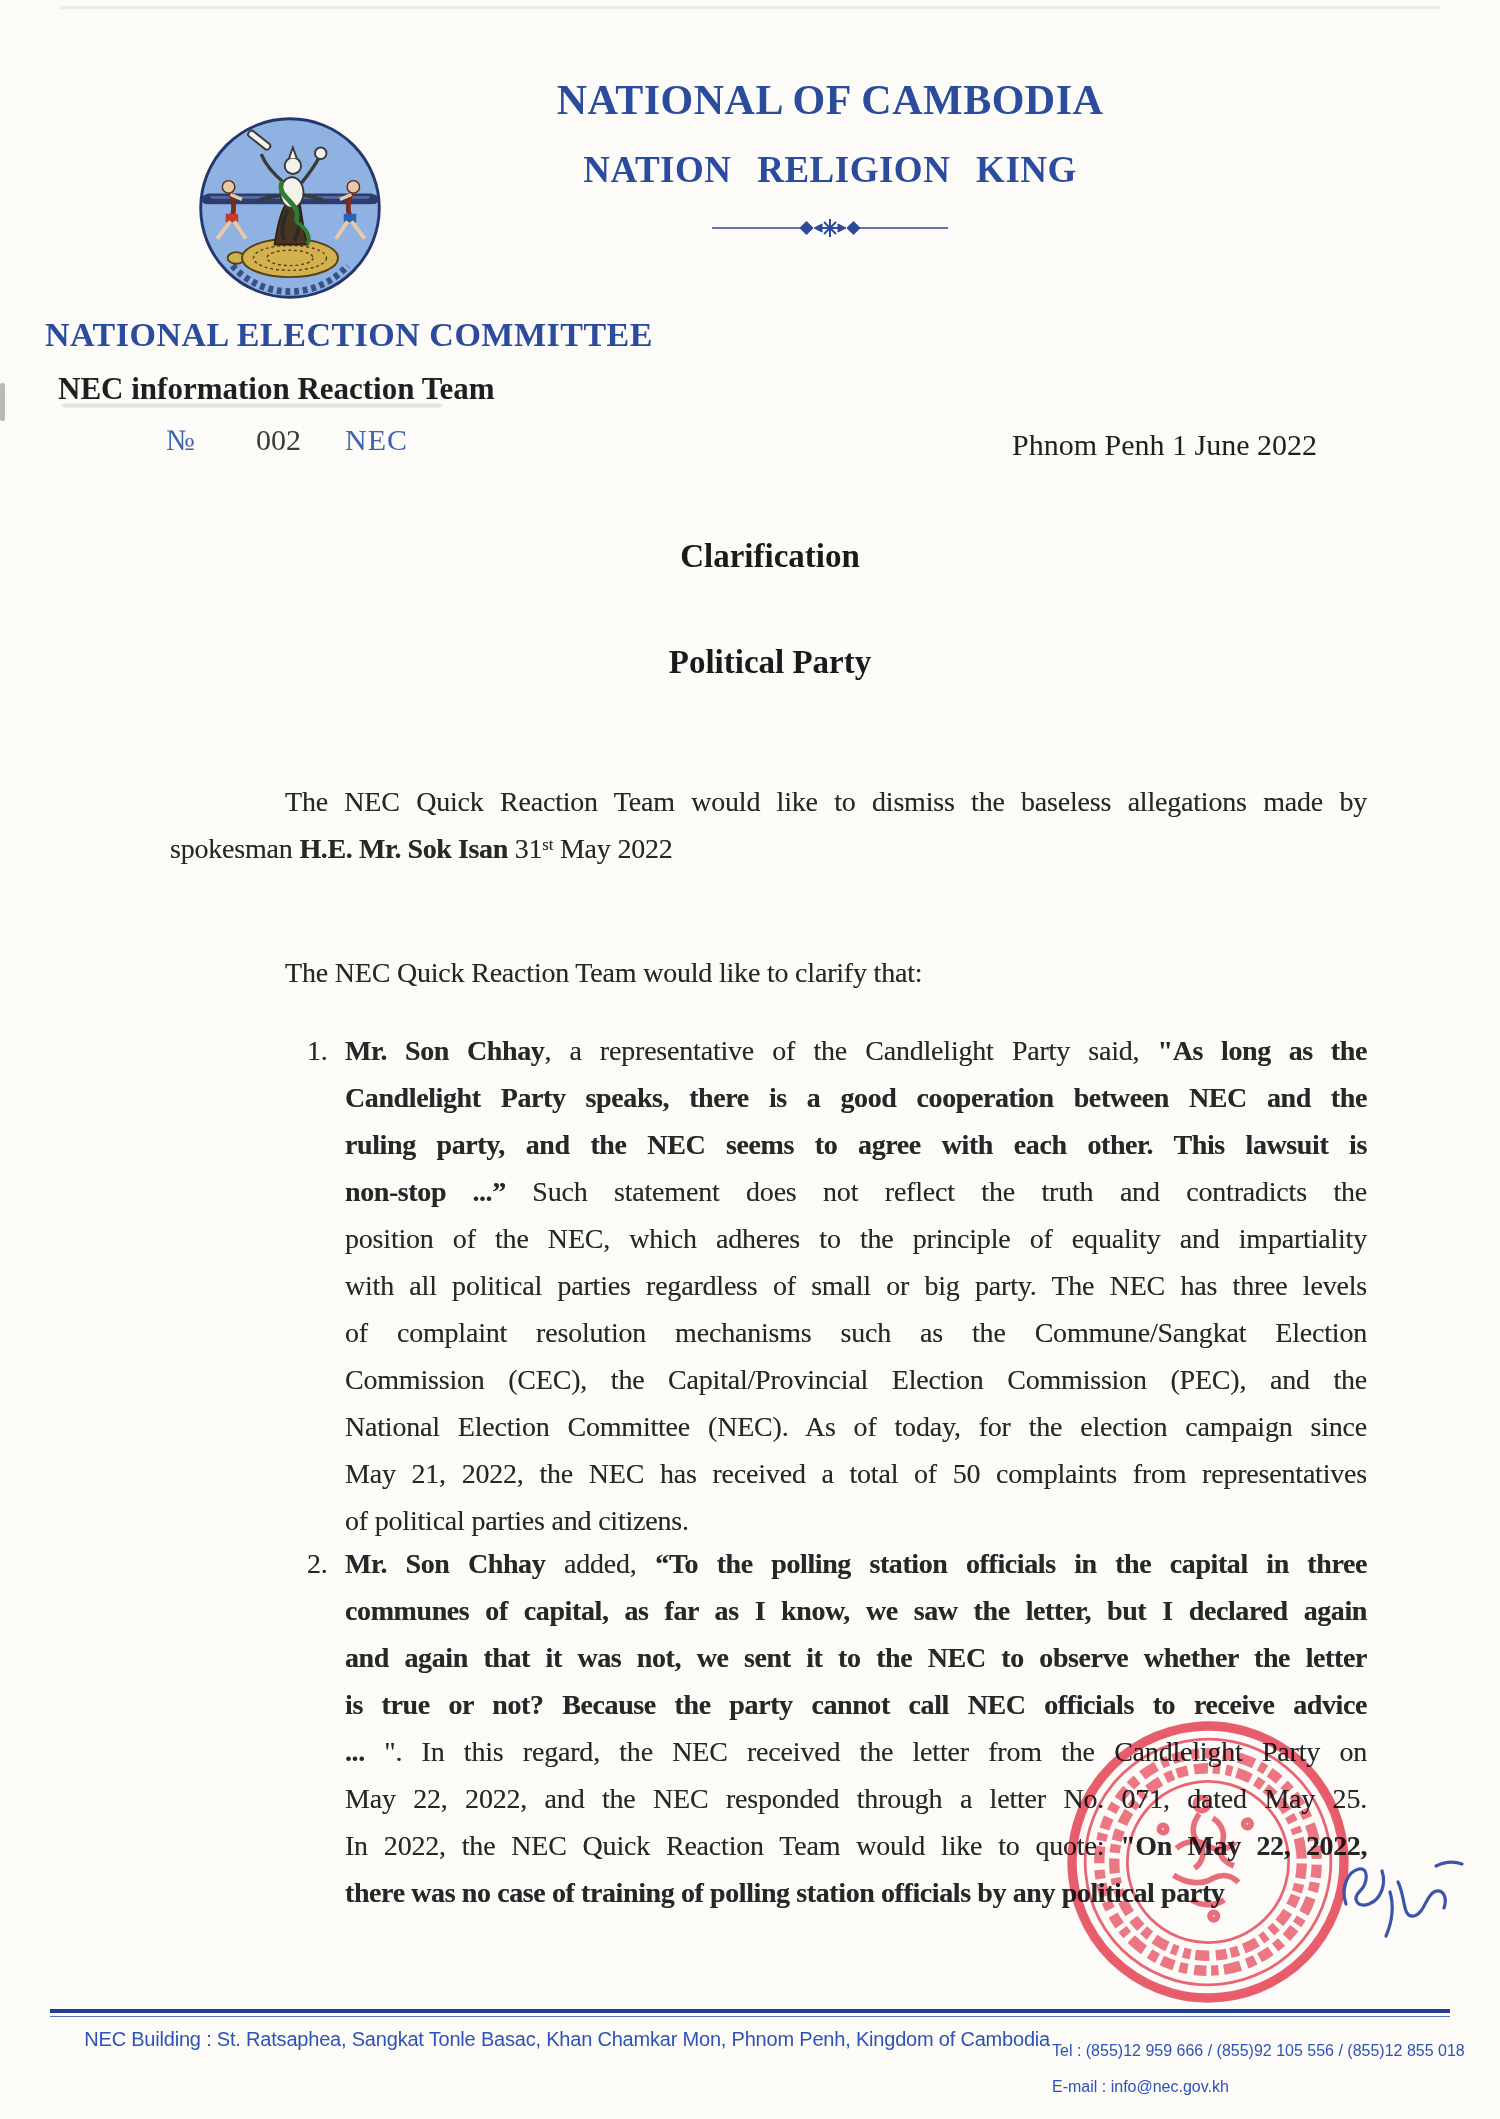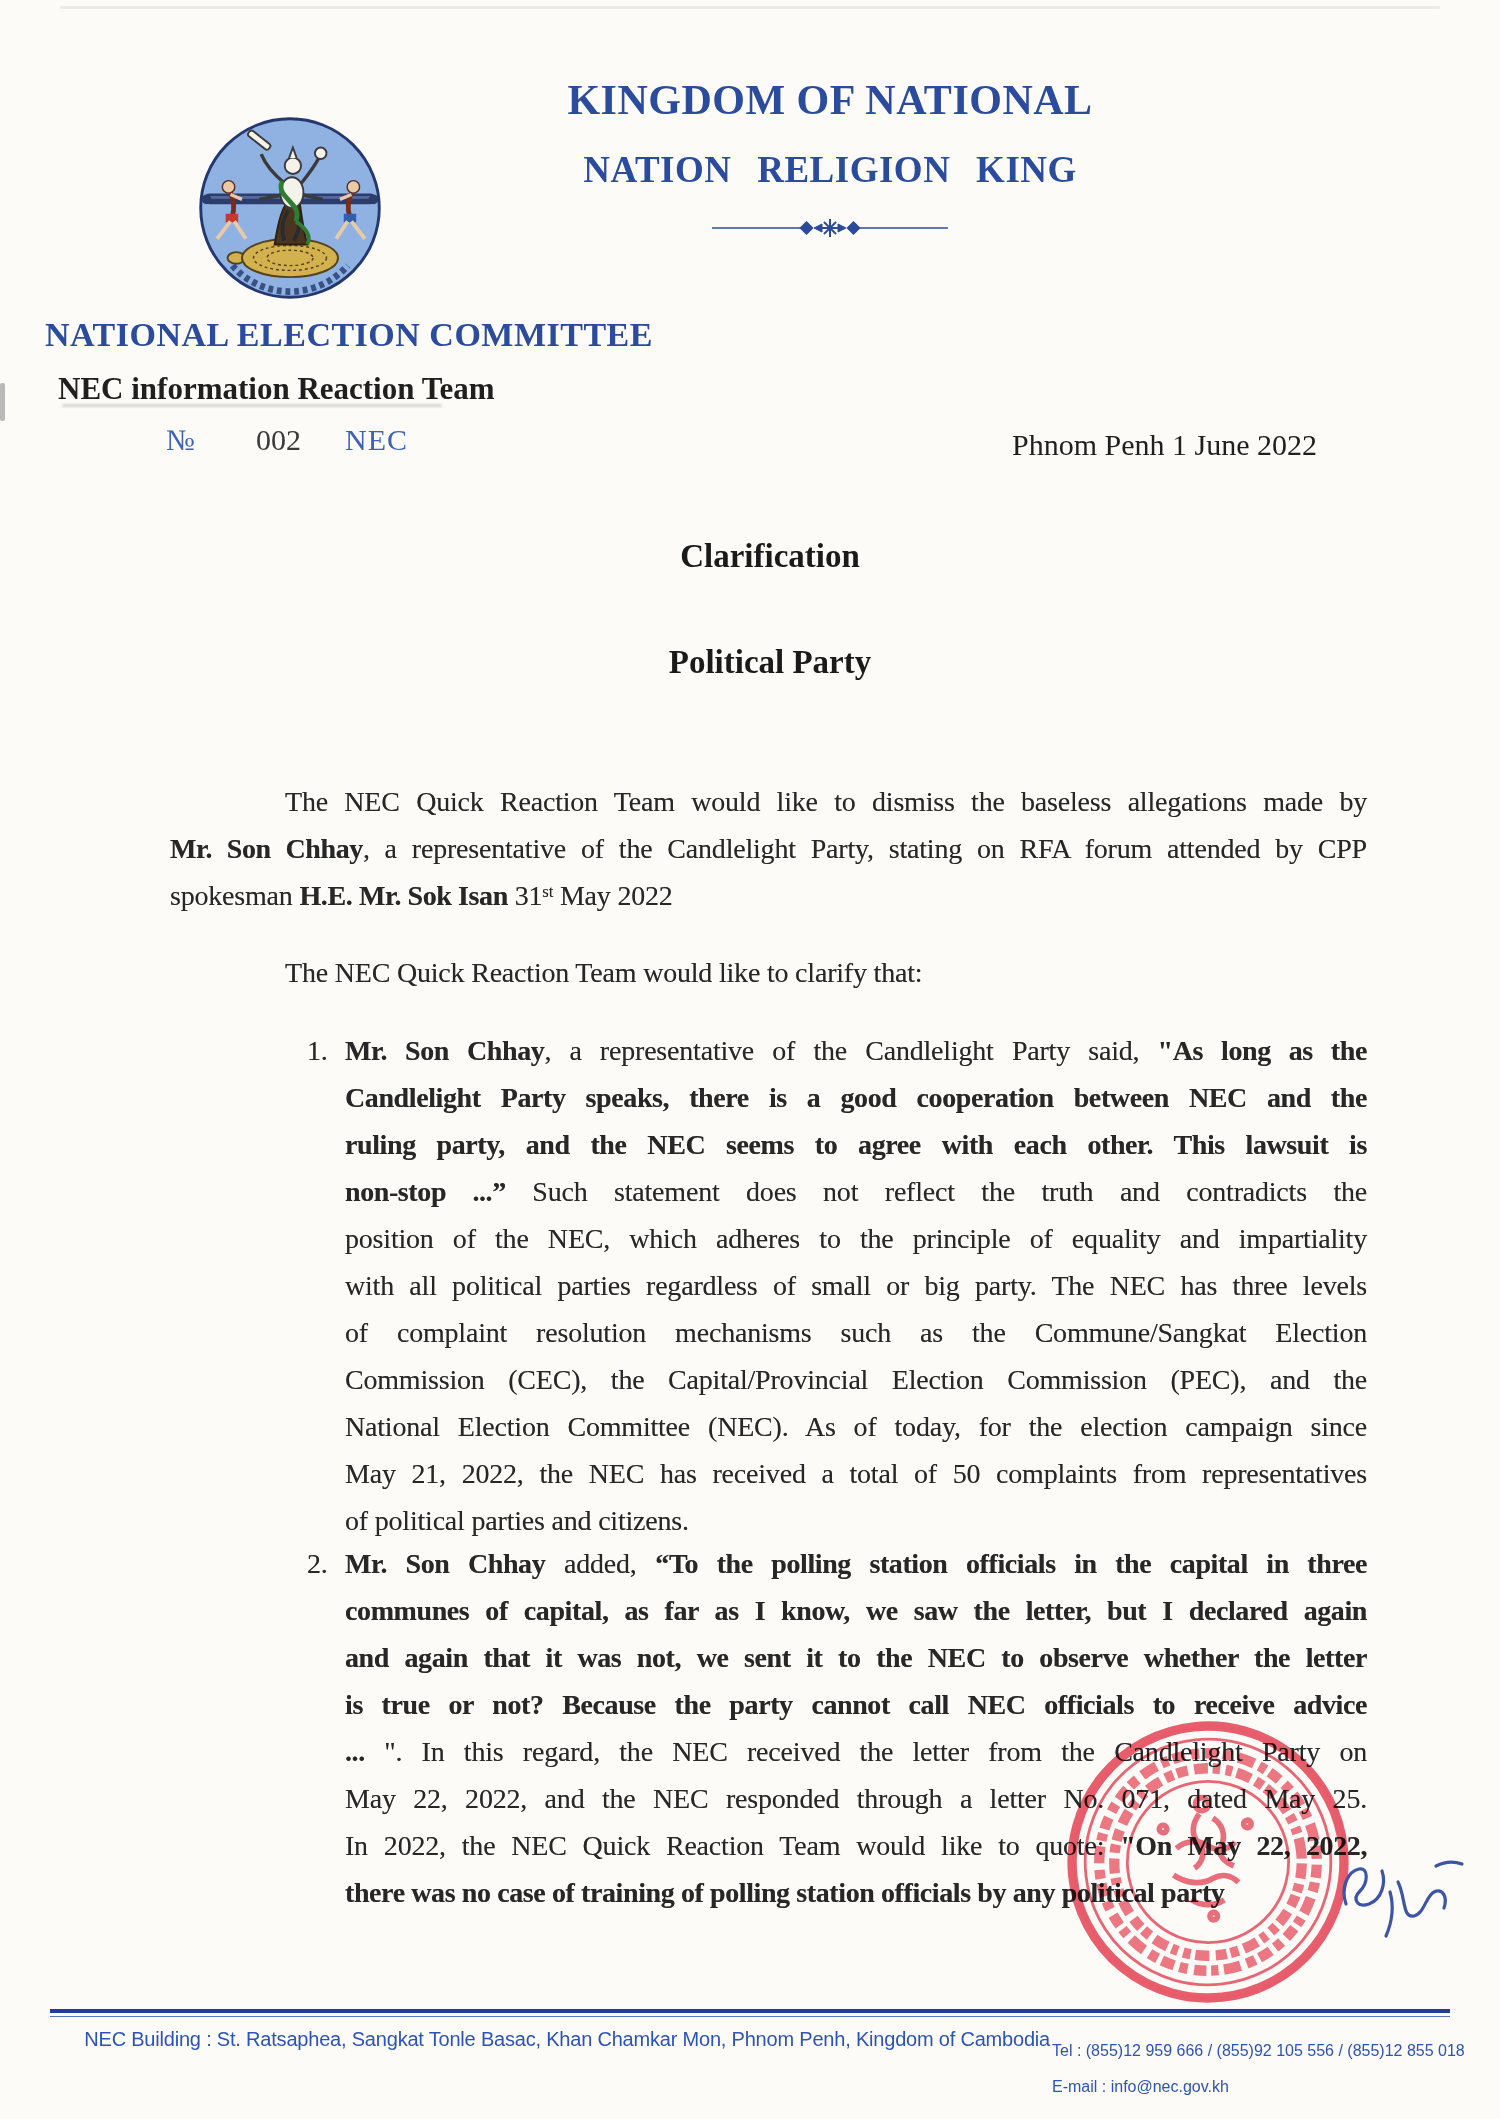--- a/index.html
+++ b/index.html
@@ -32,21 +32,21 @@
   .stamp{mix-blend-mode:multiply;opacity:.92;}
 </style>
 </head>
 <body>
 
 <div class="page">
 
   <div class="abs artifact" style="left:60px;top:6px;width:1380px;height:3px;"></div>
   <div class="abs artifact" style="left:0;top:383px;width:5px;height:38px;background:#777;opacity:.5;"></div>
 
-  <div class="abs c kingdom blue" style="left:430px;top:76px;width:800px;">KINGDOM OF NATIONAL</div>
+  <div class="abs c kingdom blue" style="left:430px;top:76px;width:800px;">NATIONAL OF CAMBODIA</div>
   <div class="abs c motto blue" style="left:430px;top:148px;width:800px;">NATION RELIGION KING</div>
 
   <svg class="abs" style="left:710px;top:214px;" width="240" height="28" viewBox="0 0 240 28">
     <g fill="#2c4a9a" stroke="#2c4a9a">
       <line x1="2" y1="14" x2="92" y2="14" stroke-width="1.6"></line>
       <line x1="148" y1="14" x2="238" y2="14" stroke-width="1.6"></line>
       <rect x="92" y="9.5" width="9" height="9" transform="rotate(45 96.5 14)"></rect>
       <rect x="139" y="9.5" width="9" height="9" transform="rotate(45 143.5 14)"></rect>
       <path d="M104,14 l8,-4 v8 z"></path>
       <path d="M136,14 l-8,-4 v8 z"></path>
@@ -118,21 +118,20 @@
   <div class="abs docno" style="left:256px;top:423px;color:#3a3a3a;">002</div>
   <div class="abs docno" style="left:345px;top:423px;color:#3f62b5;letter-spacing:1px;">NEC</div>
 
   <div class="abs date" style="left:1012px;top:428px;">Phnom Penh 1 June 2022</div>
 
   <div class="abs c title-line" style="left:100px;top:538px;width:1340px;">Clarification</div>
   <div class="abs c title-line" style="left:100px;top:644px;width:1340px;">Political Party</div>
 
   <div class="tb" style="left:170px;top:778px;width:1197px;">
       <div class="line j" style="padding-left: 115px;"><span>The NEC Quick Reaction Team would like to dismiss the baseless allegations made by</span></div>
-      <div class="line j"><span class="b">Mr. Son Chhay</span><span>, a representative of the Candlelight Party, stating on RFA forum attended by CPP</span></div>
       <div class="line"><span>spokesman </span><span class="b">H.E. Mr. Sok Isan</span><span> 31</span><span class="sup">st</span><span> May 2022</span></div>
     </div>
   <div class="tb" style="left:170px;top:949px;width:1197px;">
       <div class="line" style="padding-left: 115px;"><span>The NEC Quick Reaction Team would like to clarify that:</span></div>
     </div>
 
   <div class="tb" style="left:345px;top:1027px;width:1022px;">
     <span class="item-number">1.</span>
     <div>
         <div class="line j"><span class="b">Mr. Son Chhay</span><span>, a representative of the Candlelight Party said, </span><span class="b">"As long as the</span></div>

